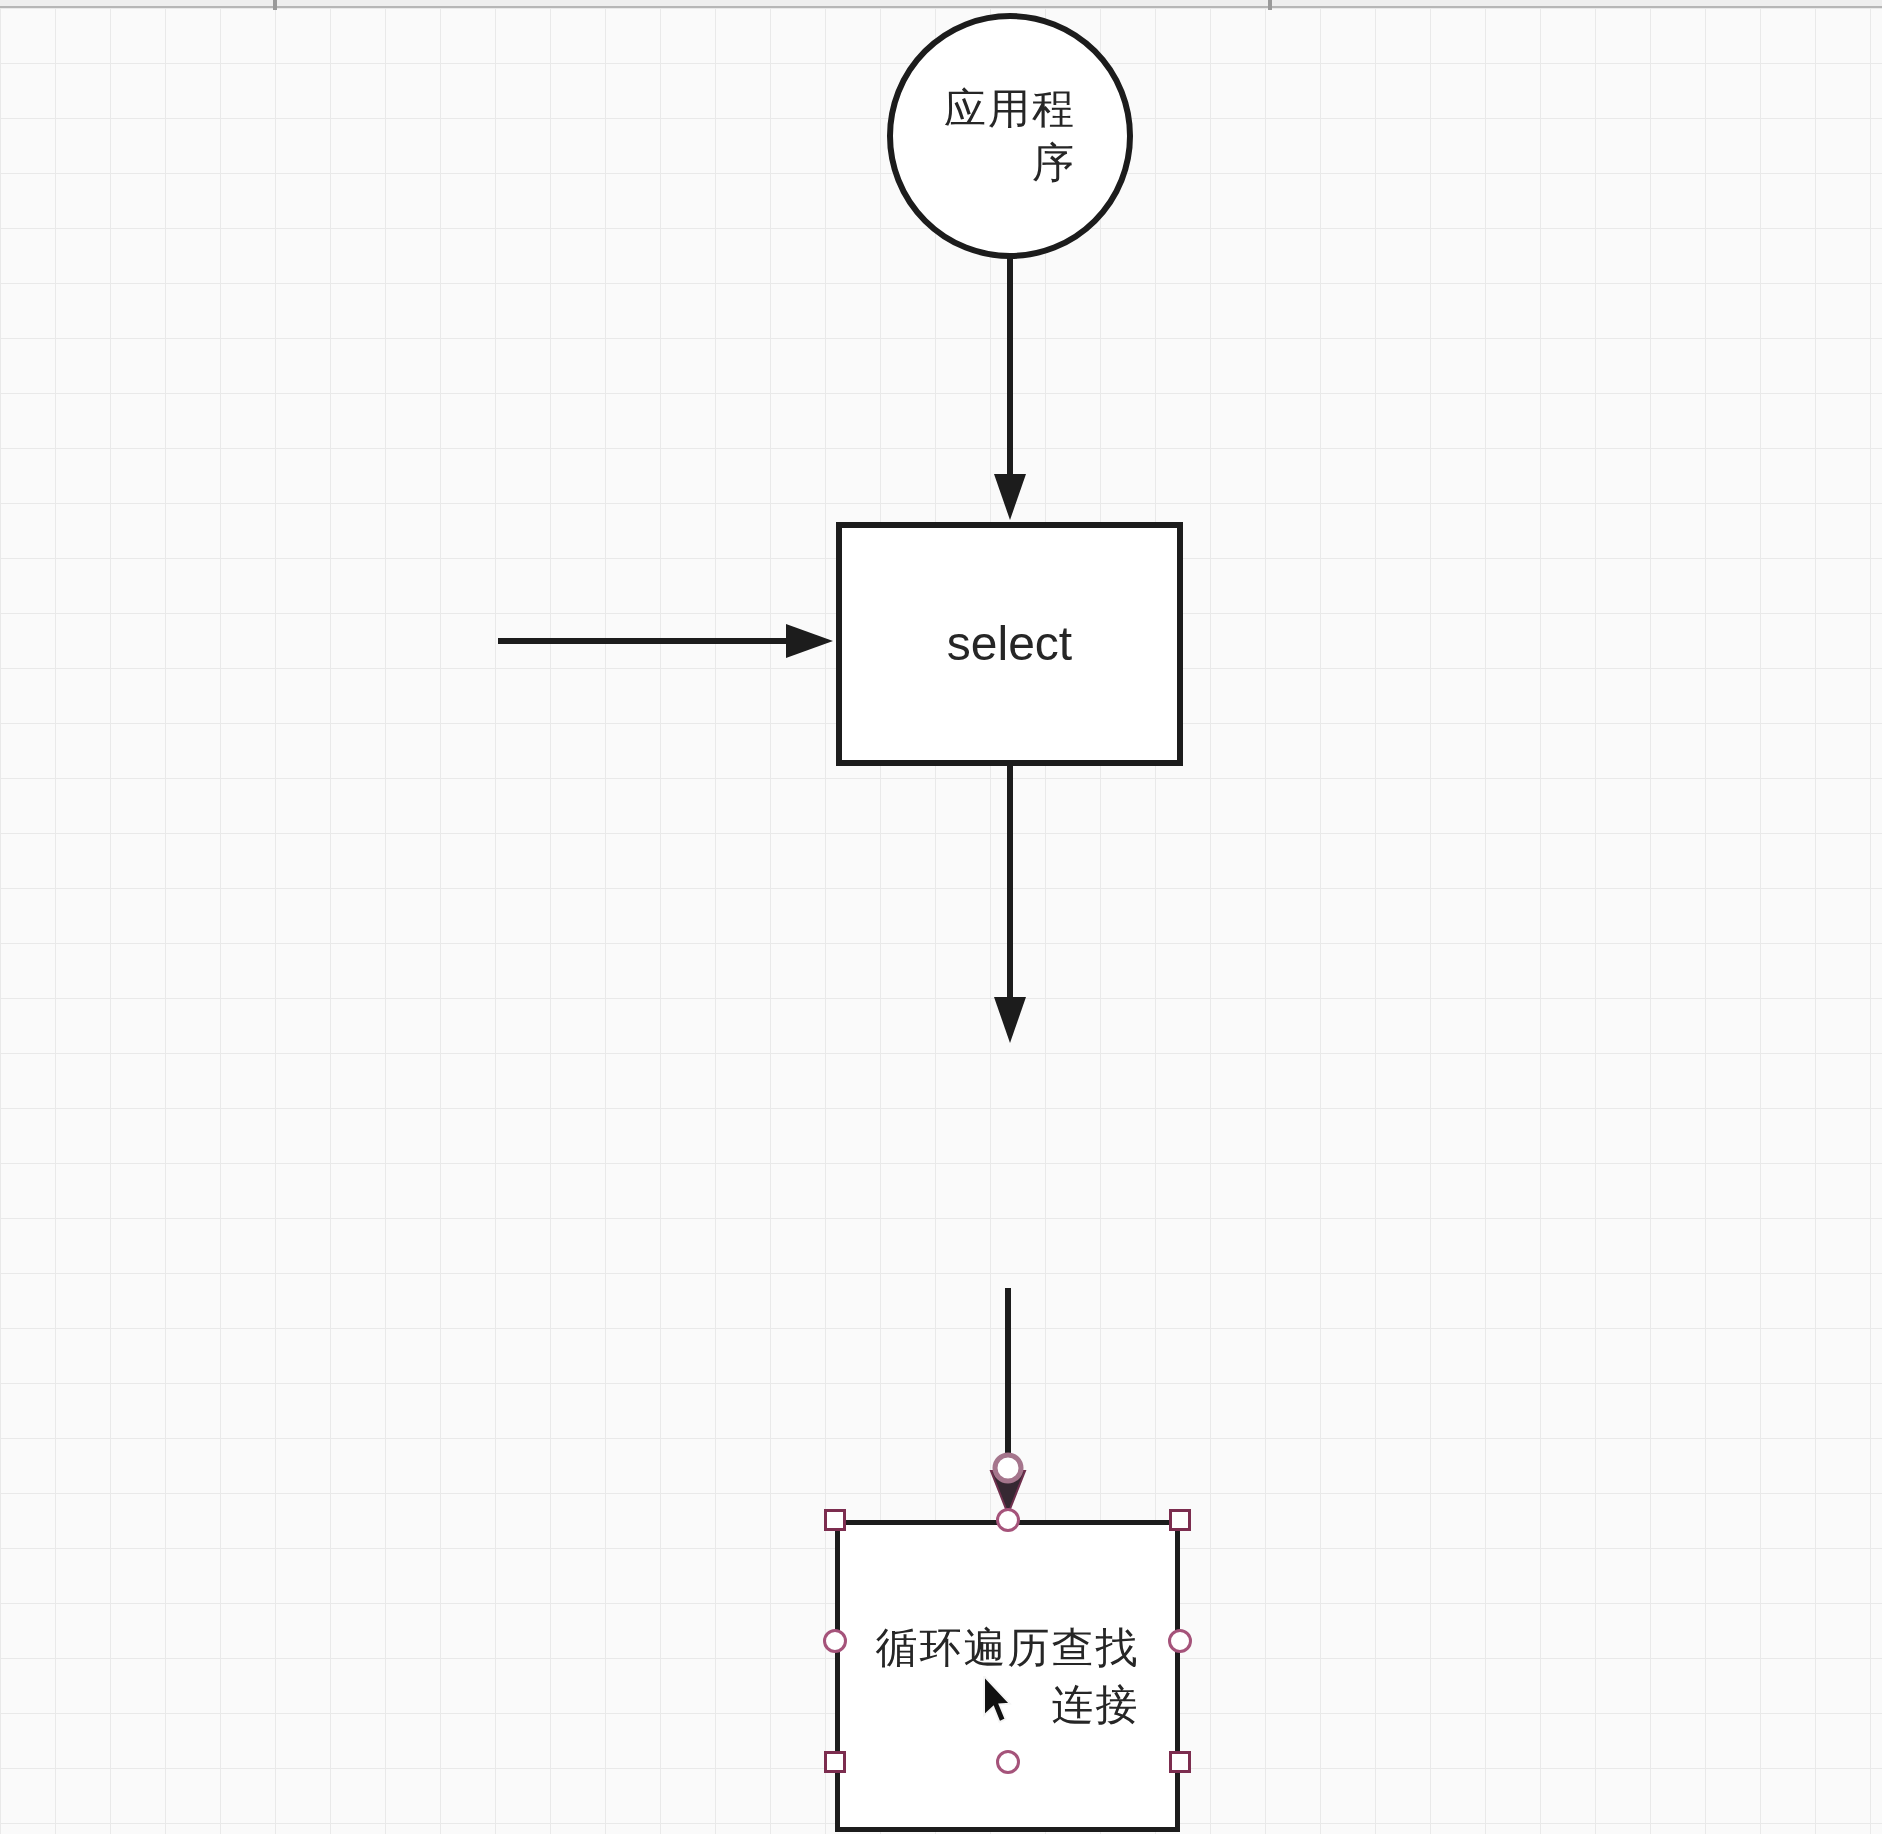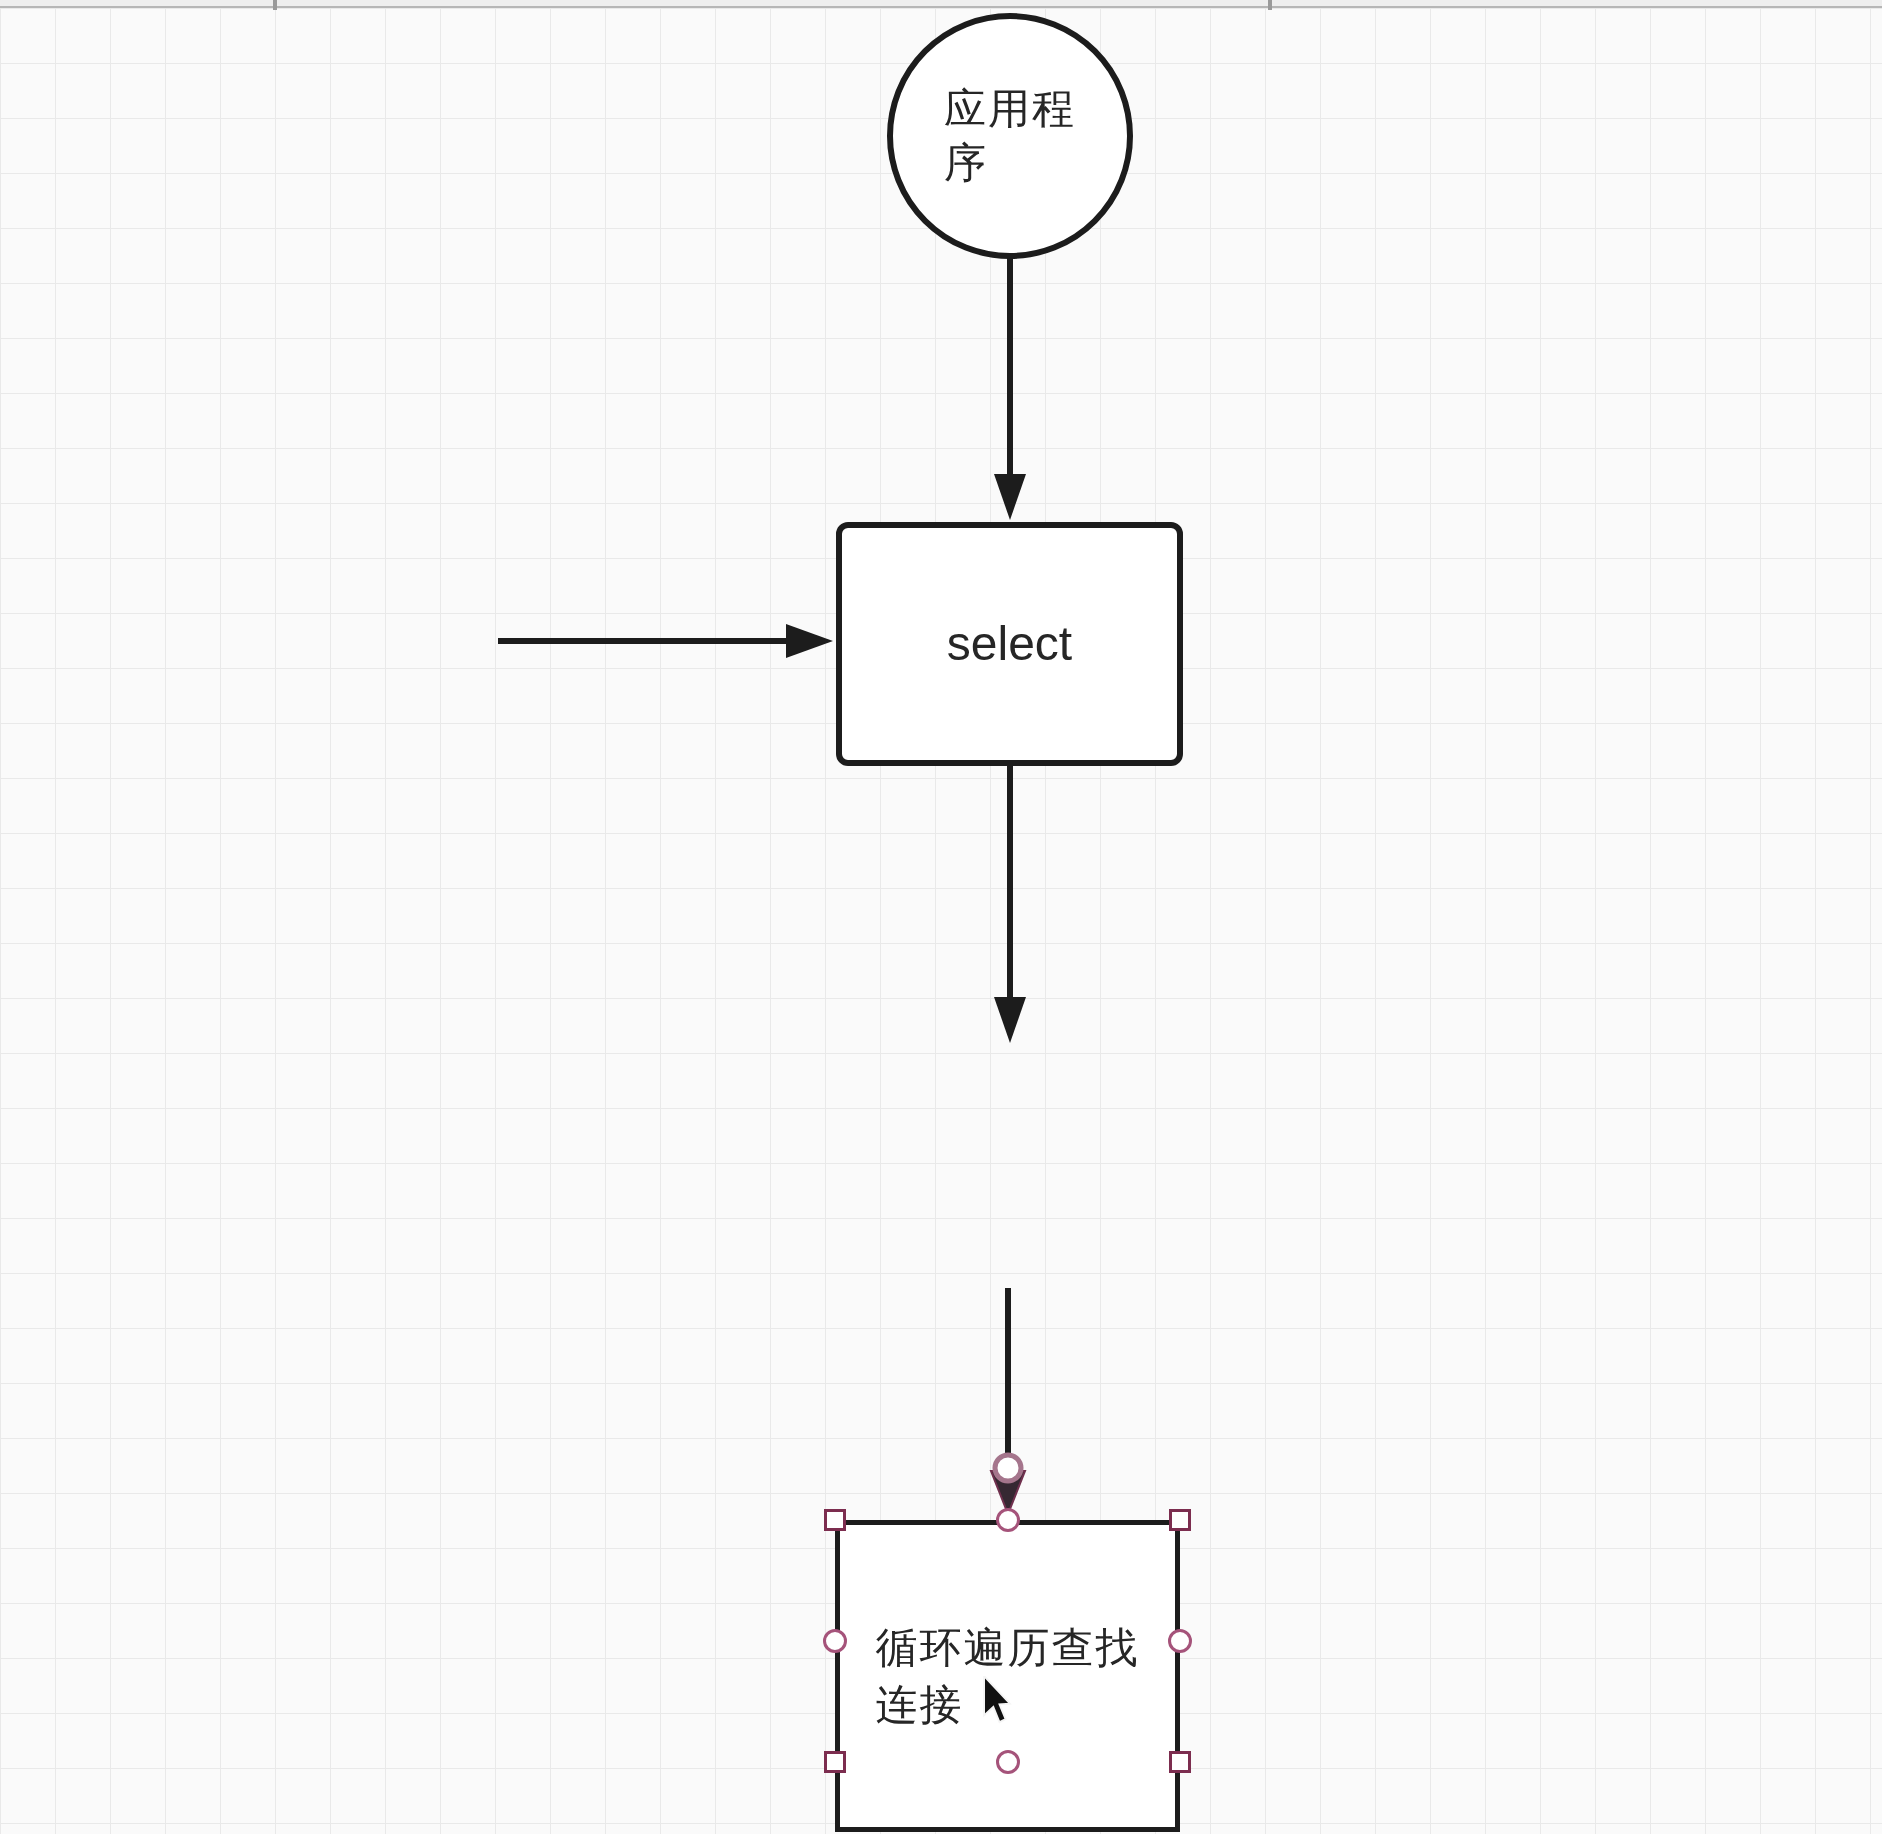--- a/index.html
+++ b/index.html
@@ -24,25 +24,25 @@
   }
   .top-tick{
     position:absolute;top:0;width:4px;height:10px;background:#9a9a9a;z-index:31;
   }
   
   svg.connectors{position:absolute;left:0;top:0;z-index:2;}
   
   .node{
     position:absolute;background:#ffffff;border:6px solid #1c1c1c;
     display:flex;align-items:center;justify-content:center;
-    box-sizing:border-box;z-index:5;color:#262626;text-align:left;
+    box-sizing:border-box;z-index:5;color:#262626;text-align:right;
   }
   .node.circle{border-radius:50%;}
   .cjk{font-size:42px;line-height:54px;letter-spacing:2px;}
-  .latin{font-size:48px;line-height:52px;border-radius:12px;}
+  .latin{font-size:48px;line-height:52px;}
   .node-lines div{white-space:nowrap;}
   
   .edge-label{
     position:absolute;left:66px;top:607px;z-index:6;
     font-size:44px;color:#1f1f1f;white-space:nowrap;letter-spacing:0;
   }
   
   .handle{position:absolute;background:#ffffff;box-sizing:border-box;z-index:12;}
   .handle.square{width:22px;height:22px;border:3px solid #7c2d4f;}
   .handle.round{width:24px;height:24px;border:3px solid #a5537a;border-radius:50%;}

